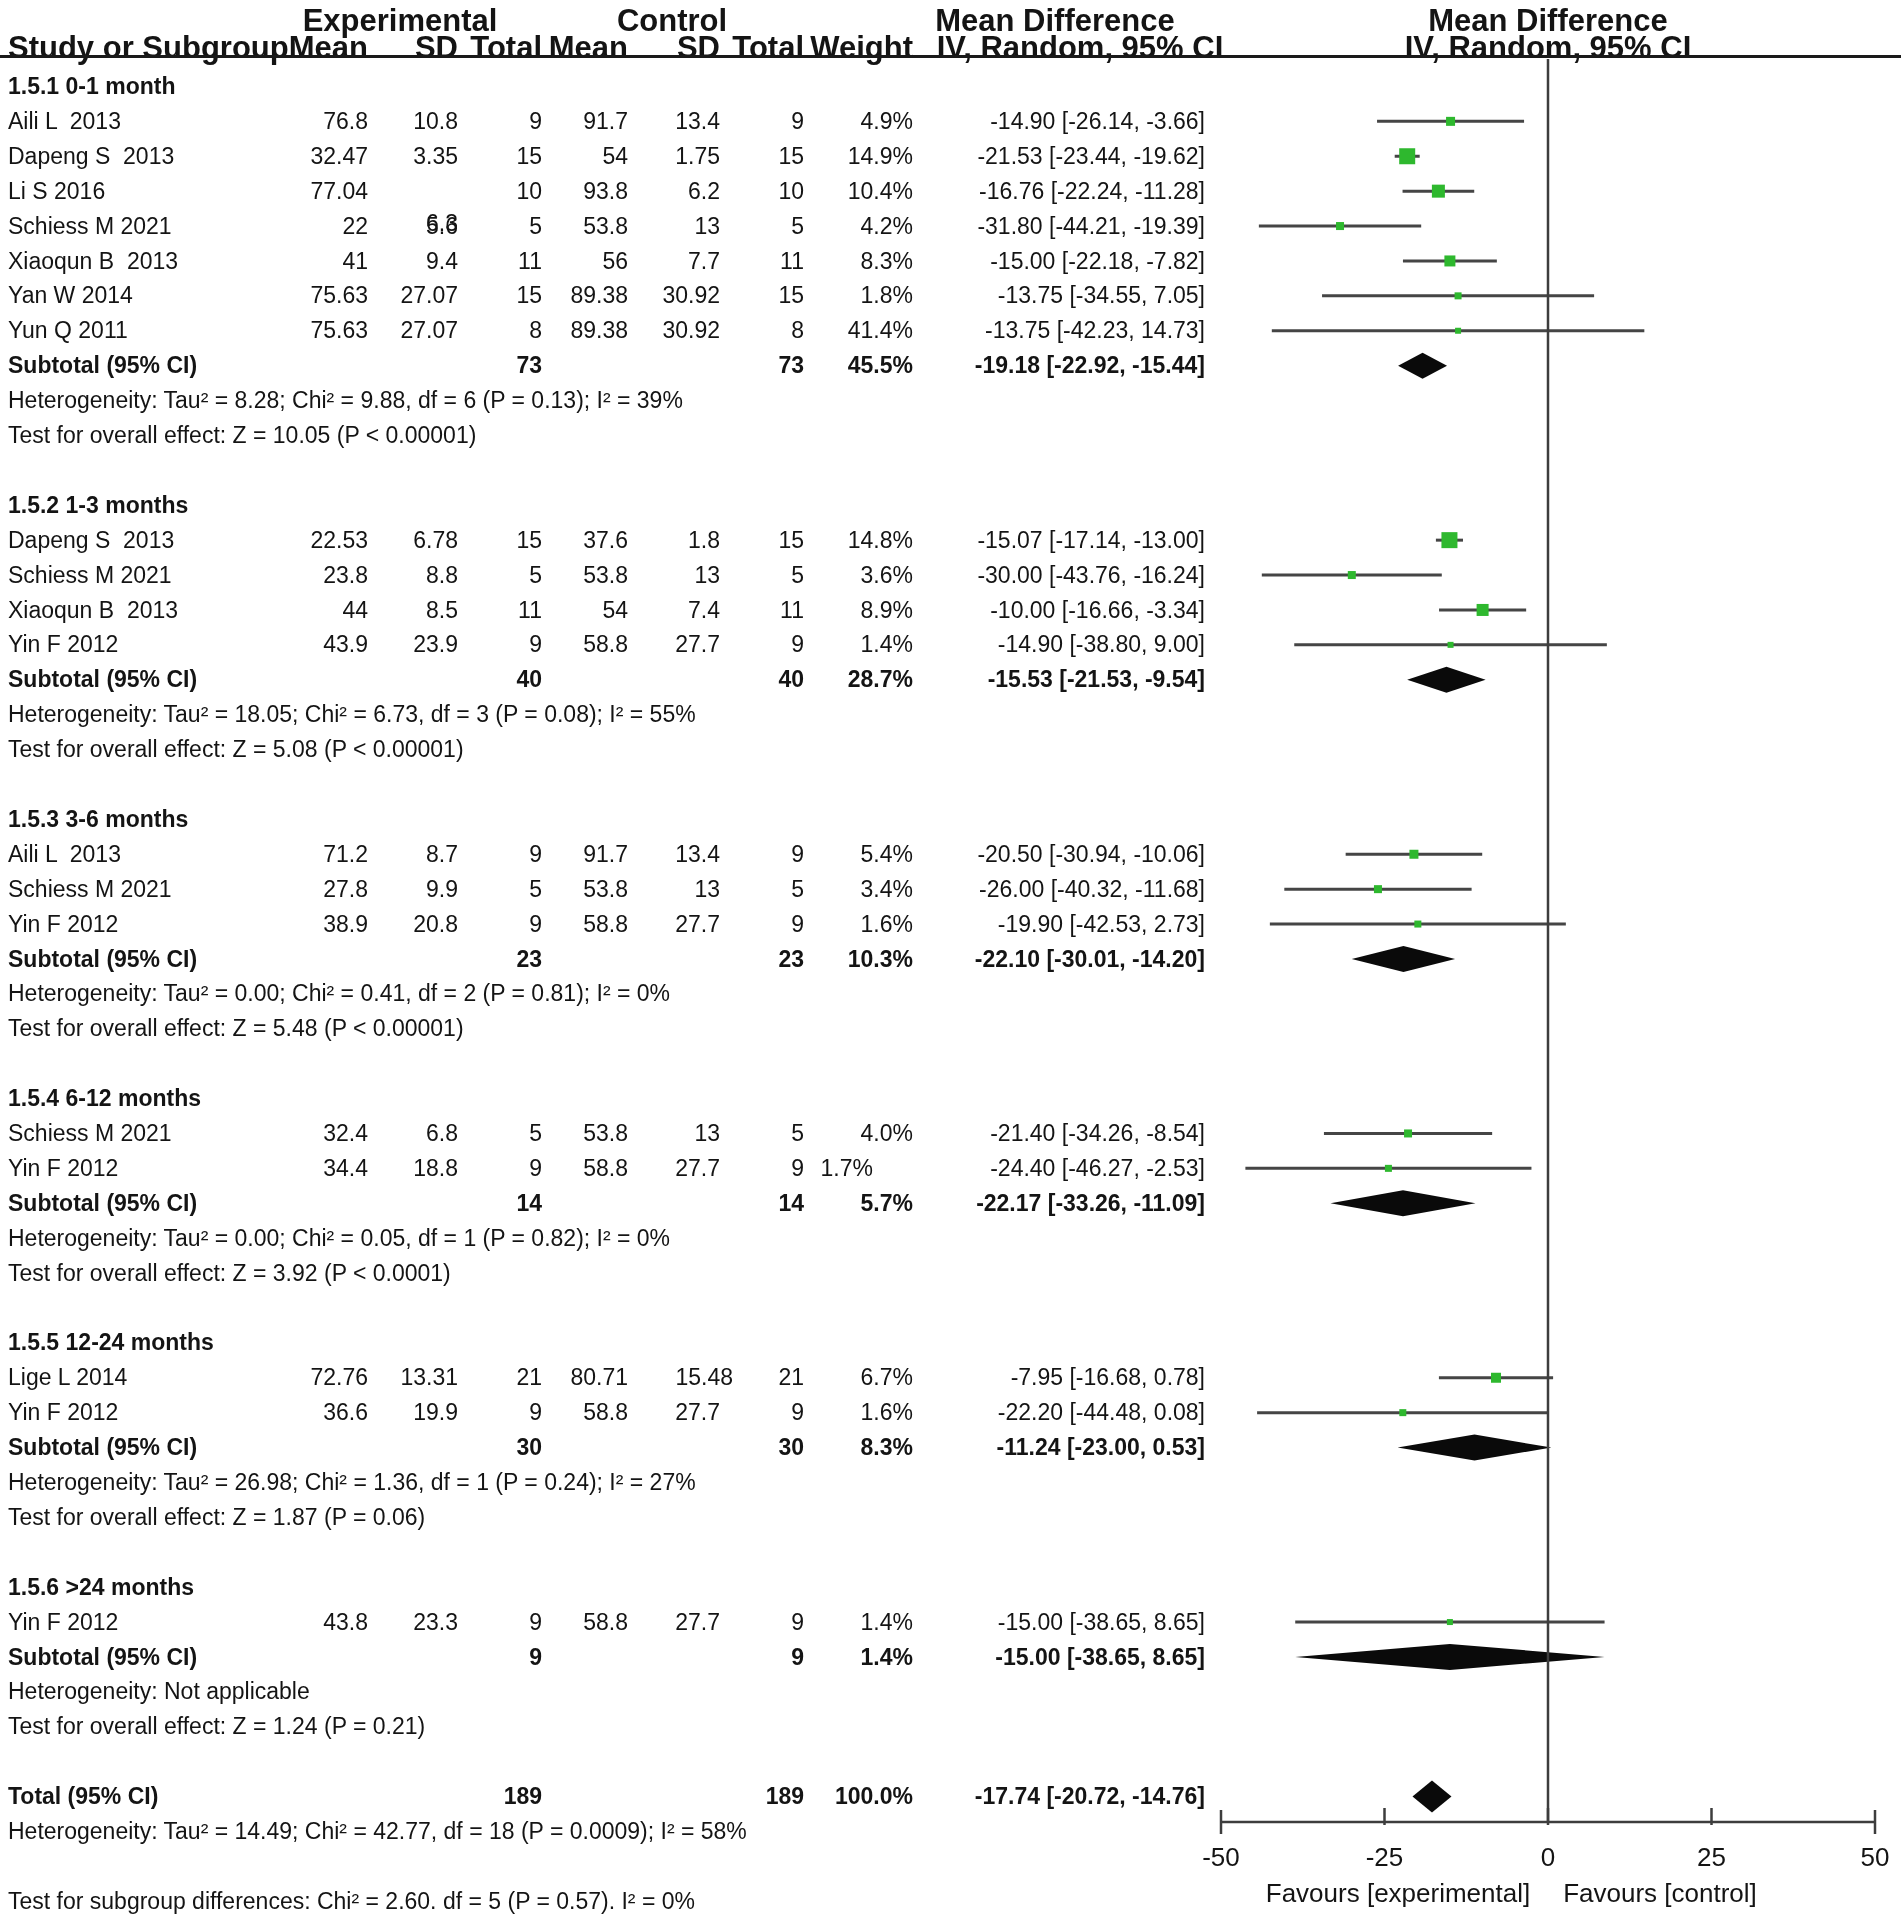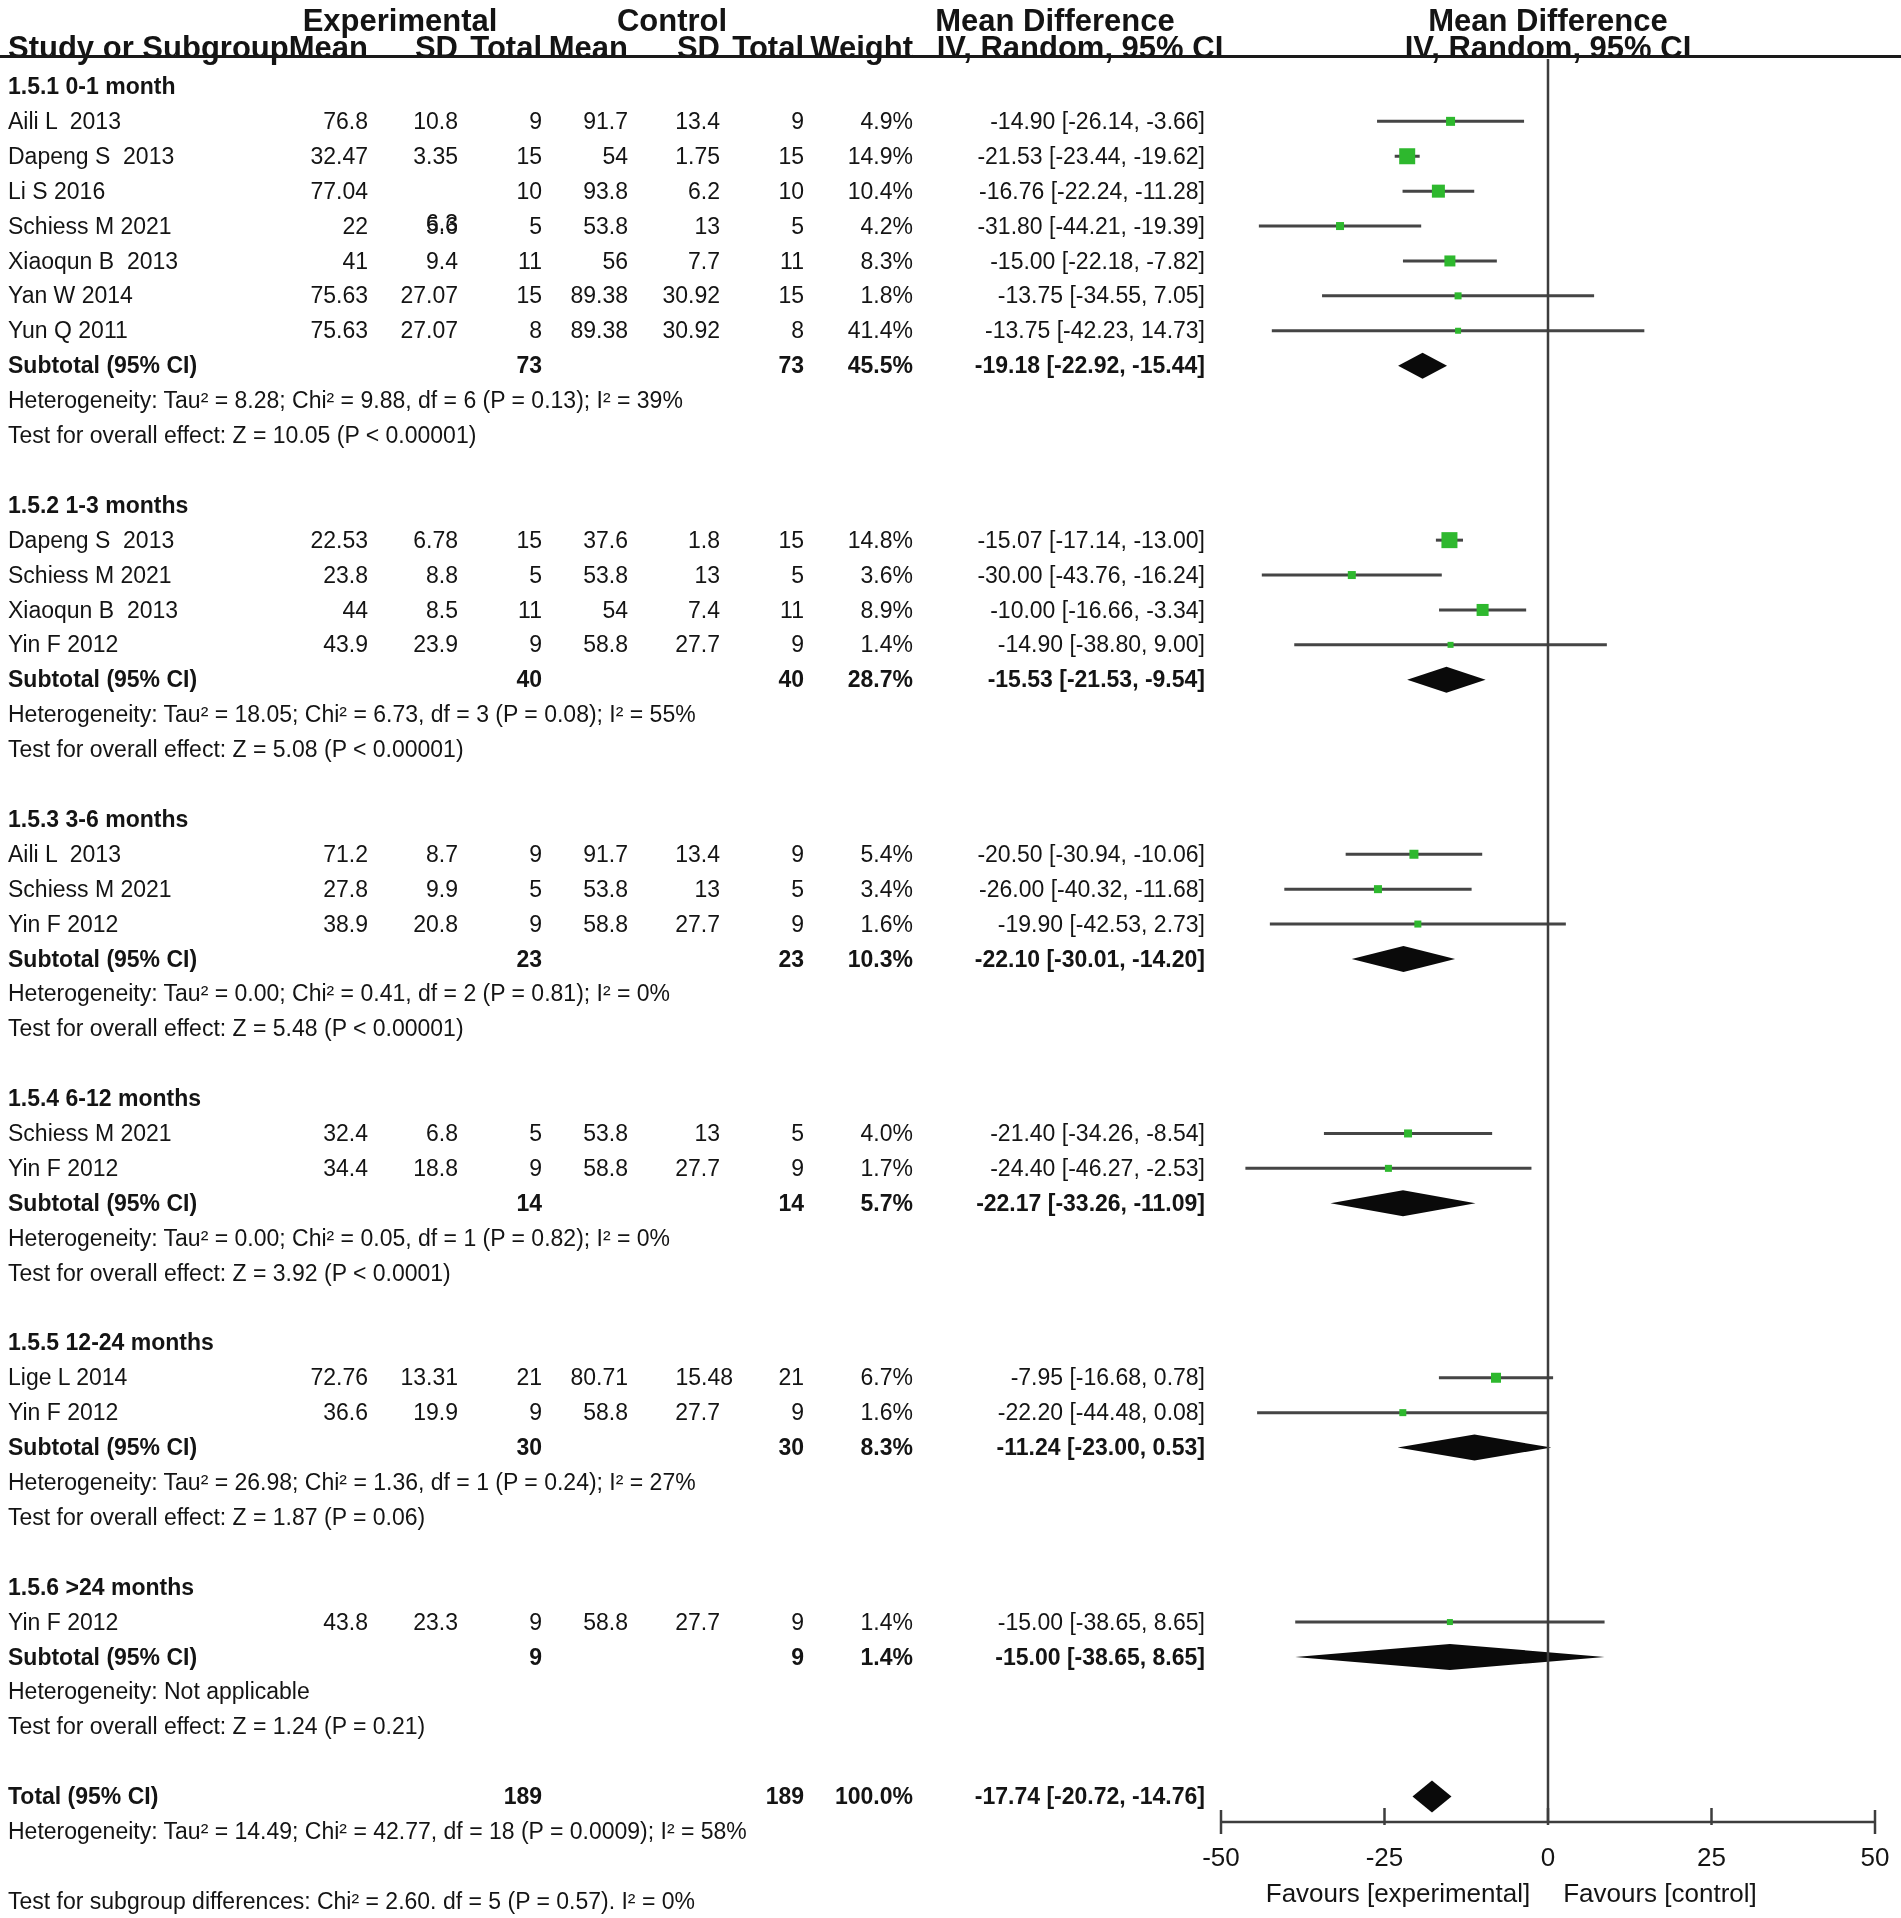--- a/index.html
+++ b/index.html
@@ -262,21 +262,21 @@
         <div class="cell num" style="left: 905px; width: 300px;">-21.40 [-34.26, -8.54]</div>
       </div>
       <div class="row" style="top: 1150.9px;">
         <div class="cell" style="left: 8px; width: 220px;">Yin F 2012</div>
         <div class="cell num" style="left: 232px; width: 136px;">34.4</div>
         <div class="cell num" style="left: 382px; width: 76px;">18.8</div>
         <div class="cell num" style="left: 462px; width: 80px;">9</div>
         <div class="cell num" style="left: 546px; width: 82px;">58.8</div>
         <div class="cell num" style="left: 634px; width: 86px;">27.7</div>
         <div class="cell num" style="left: 724px; width: 80px;">9</div>
-        <div class="cell num" style="left: 812px; width: 101px;">1.7%</div>
+        <div class="cell num" style="left: 772px; width: 101px;">1.7%</div>
         <div class="cell num" style="left: 905px; width: 300px;">-24.40 [-46.27, -2.53]</div>
       </div>
       <div class="row" style="top: 1185.8px;">
         <div class="cell bold" style="left: 8px; width: 300px;">Subtotal (95% CI)</div>
         <div class="cell num bold" style="left: 462px; width: 80px;">14</div>
         <div class="cell num bold" style="left: 724px; width: 80px;">14</div>
         <div class="cell num bold" style="left: 812px; width: 101px;">5.7%</div>
         <div class="cell num bold" style="left: 905px; width: 300px;">-22.17 [-33.26, -11.09]</div>
       </div>
       <div class="row" style="top: 1220.7px;">

